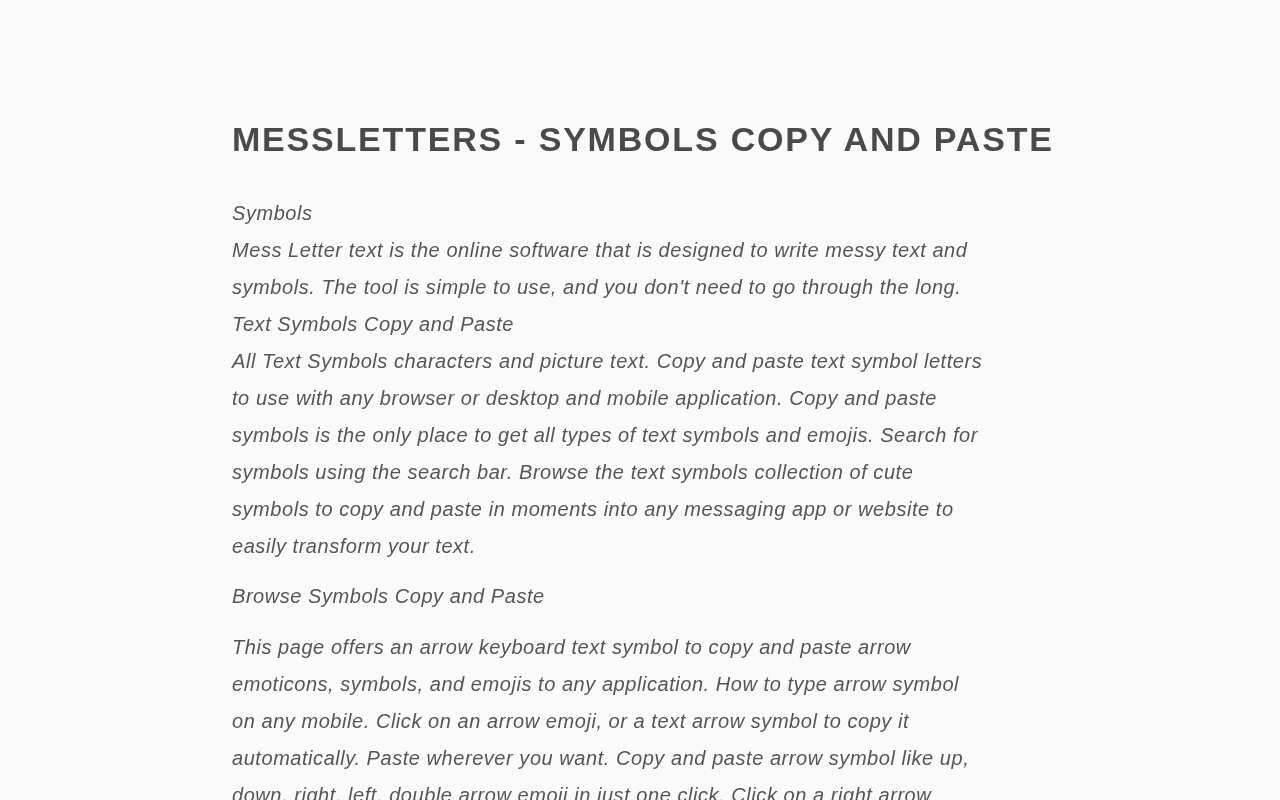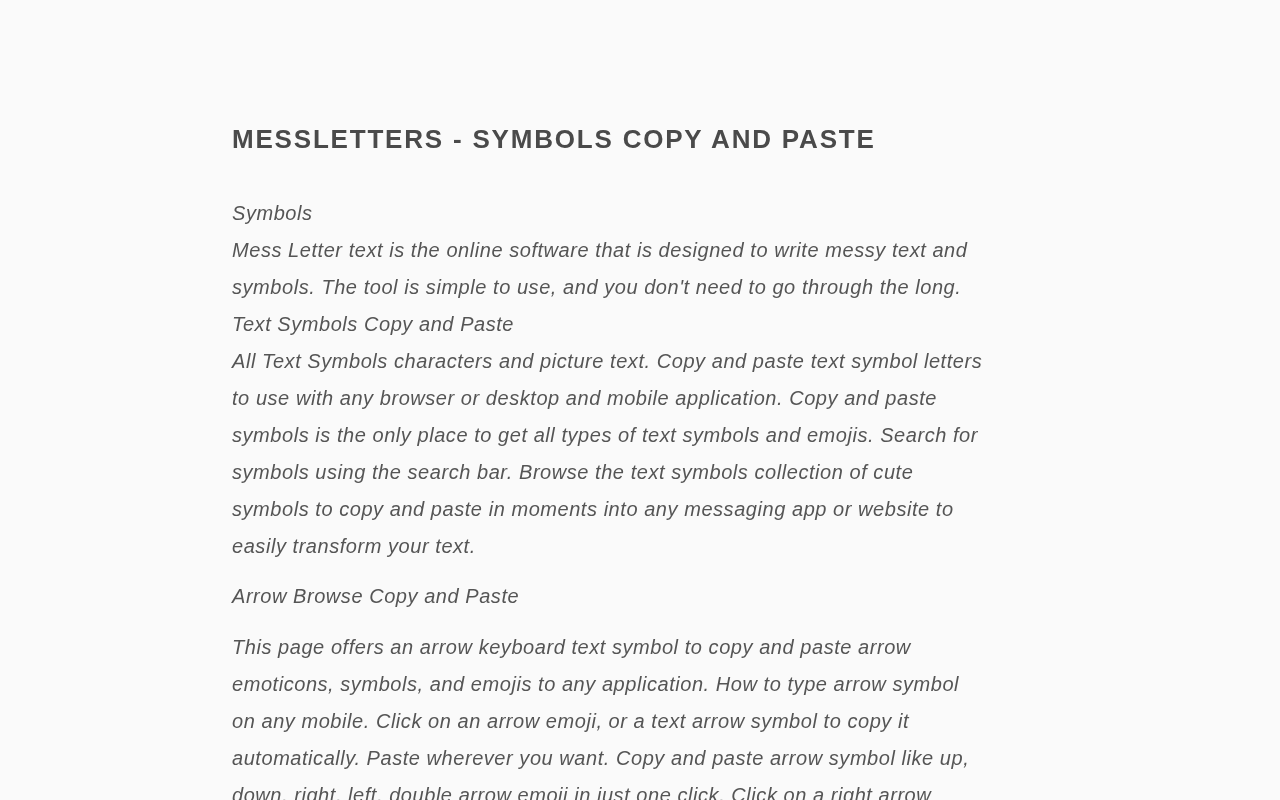--- a/index.html
+++ b/index.html
@@ -14,21 +14,21 @@
     font-family: "Liberation Sans", sans-serif;
     -webkit-font-smoothing: antialiased;
   }
   .content-area {
     margin-left: 232px;
     width: 890px;
     padding-top: 121px;
   }
   .page-title {
     margin: 0;
-    font-size: 26px;
+    font-size: 34px;
     line-height: 36px;
     font-weight: bold;
     letter-spacing: 1.8px;
     color: #4a4a4a;
   }
   .text-block {
     font-size: 20px;
     line-height: 37px;
     letter-spacing: 0.55px;
     color: #555555;
@@ -56,21 +56,21 @@
 Mess Letter text is the online software that is designed to write messy text and
 symbols. The tool is simple to use, and you don't need to go through the long.
 Text Symbols Copy and Paste
 All Text Symbols characters and picture text. Copy and paste text symbol letters
 to use with any browser or desktop and mobile application. Copy and paste
 symbols is the only place to get all types of text symbols and emojis. Search for
 symbols using the search bar. Browse the text symbols collection of cute
 symbols to copy and paste in moments into any messaging app or website to
 easily transform your text.</div>
 
-  <div class="text-block arrow-heading">Arrow Browse Copy and Paste</div>
+  <div class="text-block arrow-heading">Browse Symbols Copy and Paste</div>
 
   <div class="text-block arrow-paragraph">This page offers an arrow keyboard text symbol to copy and paste arrow
 emoticons, symbols, and emojis to any application. How to type arrow symbol
 on any mobile. Click on an arrow emoji, or a text arrow symbol to copy it
 automatically. Paste wherever you want. Copy and paste arrow symbol like up,
 down, right, left, double arrow emoji in just one click. Click on a right arrow</div>
 
 </main>
 
 </body></html>

